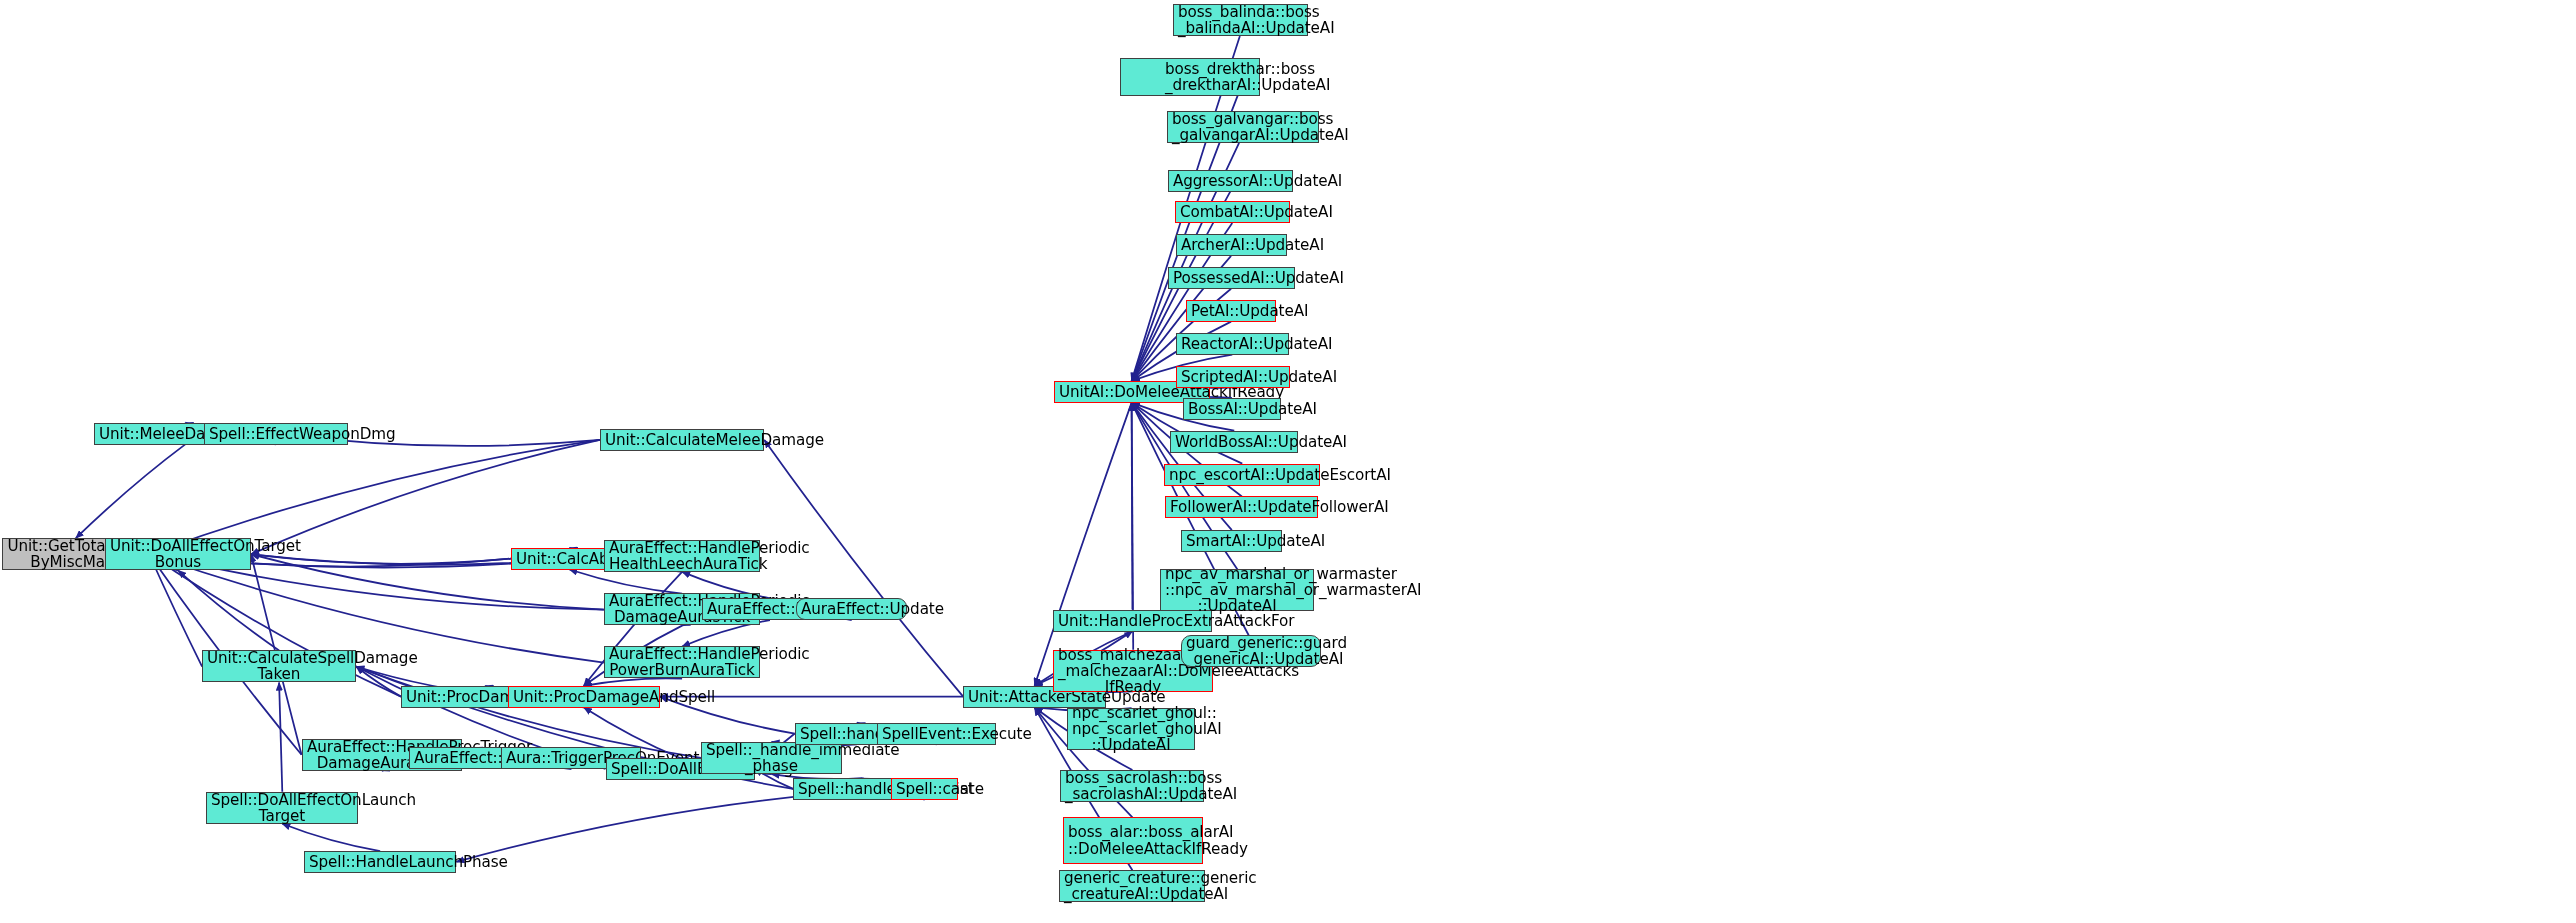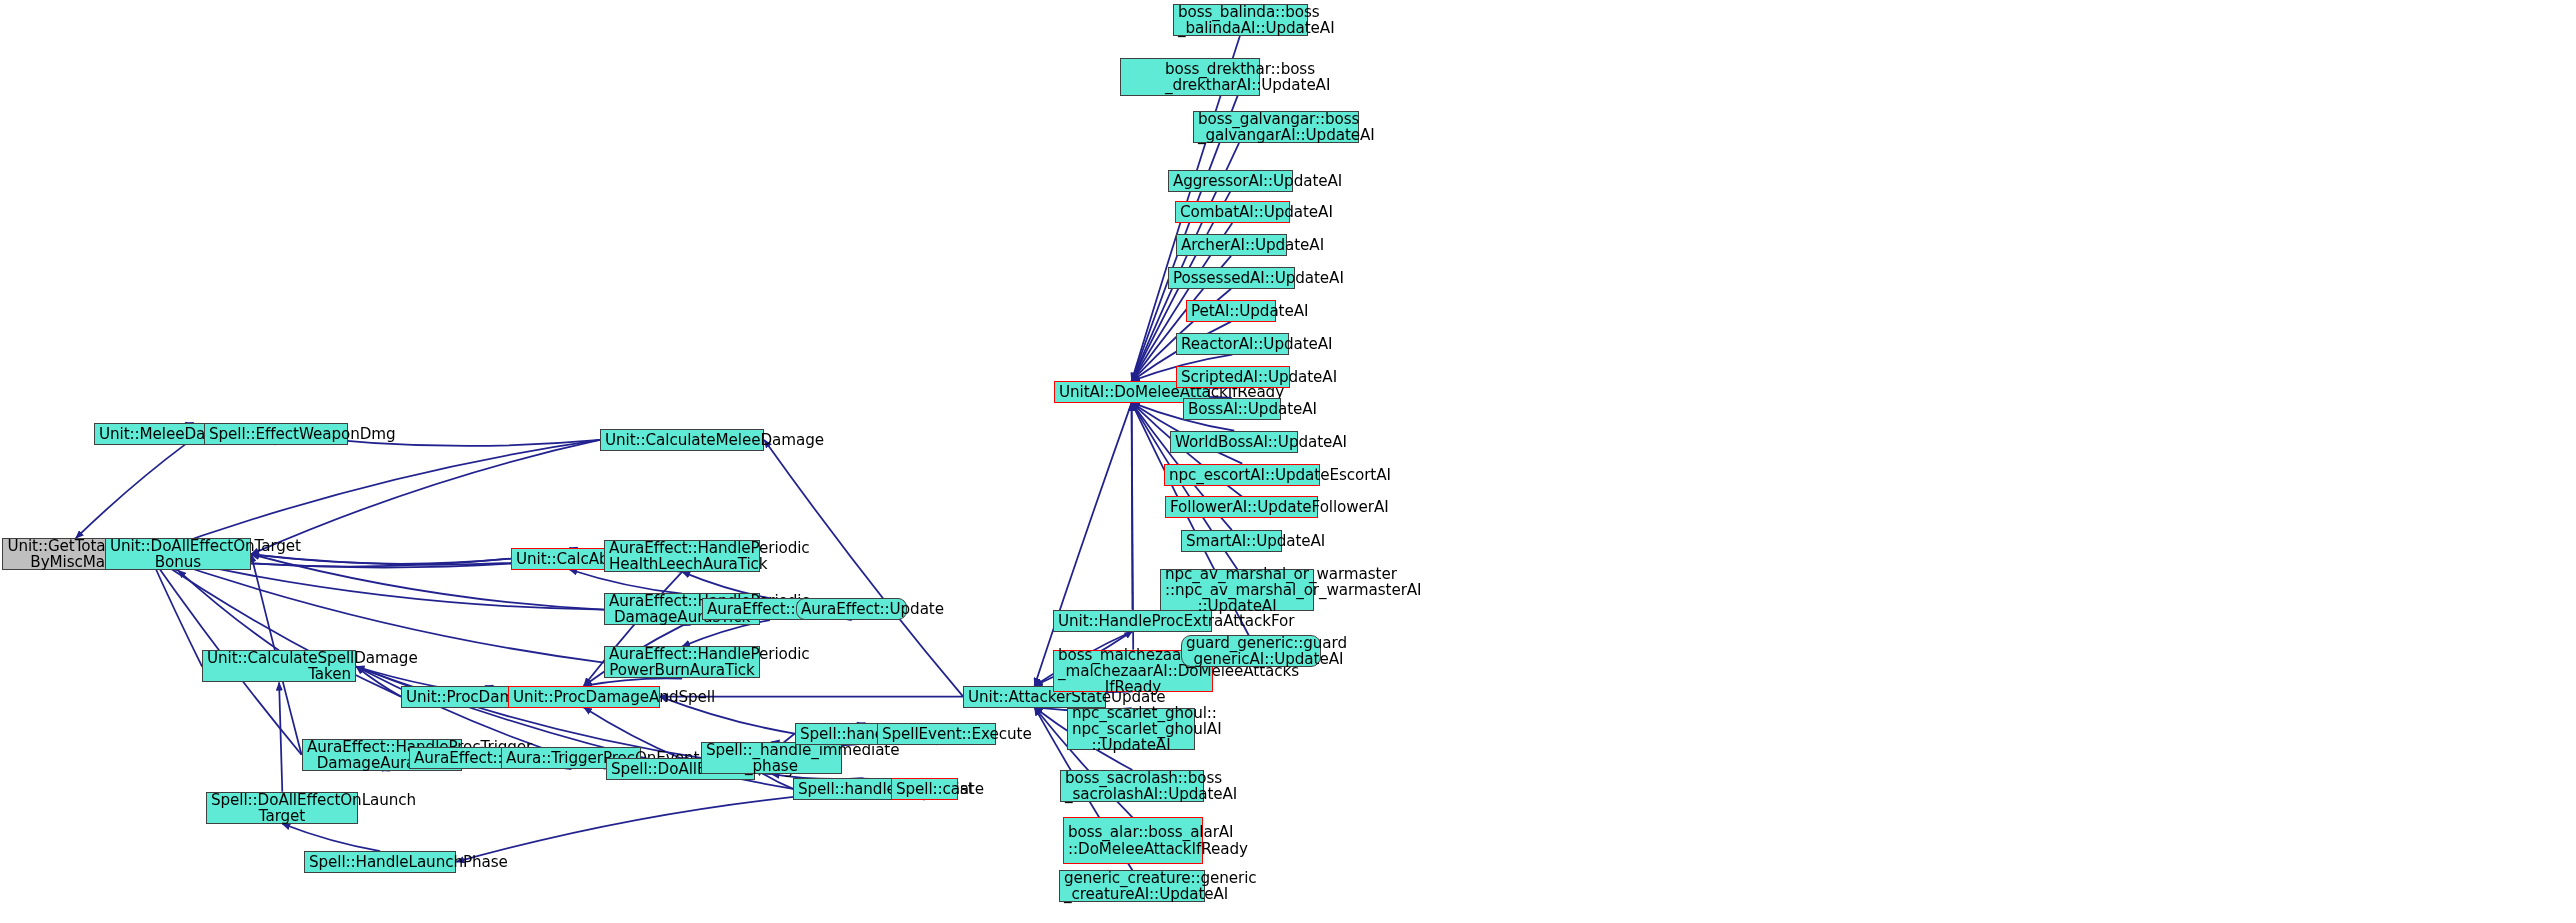--- a/index.html
+++ b/index.html
@@ -141,21 +141,21 @@
         <path d="M500,868.5 Q472,852.83 444,831" marker-end="url(#ah)"></path>
       </g>
   </svg>
   <div id="node-layer">
       <div class="node root" style="left: 2.4px; top: 538px; width: 147px; height: 32px;"><span class="nodelabel">Unit::GetTotalAuraMultiplier
 ByMiscMask</span></div>
       <div class="node" style="left: 94px; top: 423px; width: 183px; height: 21.7px;"><span class="nodelabel">Unit::MeleeDamageBonusTaken</span></div>
       <div class="node" style="left: 204px; top: 423px; width: 144px; height: 21.7px;"><span class="nodelabel">Spell::EffectWeaponDmg</span></div>
       <div class="node" style="left: 105px; top: 538px; width: 146px; height: 32px;"><span class="nodelabel">Unit::DoAllEffectOnTarget
 Bonus</span></div>
-      <div class="node" style="left: 202px; top: 650px; width: 154px; height: 32px; text-align: right;"><span class="nodelabel">Unit::CalculateSpellDamage
+      <div class="node" style="left: 202px; top: 650px; width: 154px; height: 32px;"><span class="nodelabel">Unit::CalculateSpellDamage
 Taken</span></div>
       <div class="node" style="left: 206px; top: 792px; width: 152px; height: 32px;"><span class="nodelabel">Spell::DoAllEffectOnLaunch
 Target</span></div>
       <div class="node" style="left: 304px; top: 851px; width: 152px; height: 21.7px;"><span class="nodelabel">Spell::HandleLaunchPhase</span></div>
       <div class="node" style="left: 302px; top: 739px; width: 160px; height: 32px;"><span class="nodelabel">AuraEffect::HandleProcTrigger
 DamageAuraProc</span></div>
       <div class="node" style="left: 409px; top: 747px; width: 131px; height: 21.7px;"><span class="nodelabel">AuraEffect::HandleProc</span></div>
       <div class="node" style="left: 501px; top: 747px; width: 140px; height: 21.7px;"><span class="nodelabel">Aura::TriggerProcOnEvent</span></div>
       <div class="node" style="left: 401px; top: 686px; width: 168px; height: 21.7px;"><span class="nodelabel">Unit::ProcDamageAndSpellFor</span></div>
       <div class="node red" style="left: 508px; top: 686px; width: 152px; height: 21.7px;"><span class="nodelabel">Unit::ProcDamageAndSpell</span></div>
@@ -188,21 +188,21 @@
       <div class="node" style="left: 1060px; top: 770px; width: 144px; height: 32px;"><span class="nodelabel">boss_sacrolash::boss
 _sacrolashAI::UpdateAI</span></div>
       <div class="node red" style="left: 1063px; top: 817px; width: 140px; height: 47px;"><span class="nodelabel">boss_alar::boss_alarAI
 ::DoMeleeAttackIfReady</span></div>
       <div class="node" style="left: 1059px; top: 870px; width: 146px; height: 32px;"><span class="nodelabel">generic_creature::generic
 _creatureAI::UpdateAI</span></div>
       <div class="node" style="left: 1173px; top: 4px; width: 135px; height: 32px;"><span class="nodelabel">boss_balinda::boss
 _balindaAI::UpdateAI</span></div>
       <div class="node" style="left: 1120px; top: 58px; width: 140px; height: 38px; padding-left: 44px;"><span class="nodelabel">boss_drekthar::boss
 _drektharAI::UpdateAI</span></div>
-      <div class="node" style="left: 1167px; top: 111px; width: 166px; height: 32px; margin-left: 26px;"><span class="nodelabel">boss_galvangar::boss
+      <div class="node" style="left: 1167px; top: 111px; width: 152px; height: 32px;"><span class="nodelabel">boss_galvangar::boss
 _galvangarAI::UpdateAI</span></div>
       <div class="node" style="left: 1168px; top: 170px; width: 125px; height: 21.7px;"><span class="nodelabel">AggressorAI::UpdateAI</span></div>
       <div class="node red" style="left: 1175px; top: 201px; width: 115px; height: 21.7px;"><span class="nodelabel">CombatAI::UpdateAI</span></div>
       <div class="node" style="left: 1176px; top: 234px; width: 111px; height: 21.7px;"><span class="nodelabel">ArcherAI::UpdateAI</span></div>
       <div class="node" style="left: 1168px; top: 267px; width: 127px; height: 21.7px;"><span class="nodelabel">PossessedAI::UpdateAI</span></div>
       <div class="node red" style="left: 1186px; top: 300px; width: 90px; height: 21.7px;"><span class="nodelabel">PetAI::UpdateAI</span></div>
       <div class="node" style="left: 1176px; top: 333px; width: 113px; height: 21.7px;"><span class="nodelabel">ReactorAI::UpdateAI</span></div>
       <div class="node red" style="left: 1176px; top: 366px; width: 114px; height: 21.7px;"><span class="nodelabel">ScriptedAI::UpdateAI</span></div>
       <div class="node" style="left: 1183px; top: 398px; width: 98px; height: 21.7px;"><span class="nodelabel">BossAI::UpdateAI</span></div>
       <div class="node" style="left: 1170px; top: 431px; width: 128px; height: 21.7px;"><span class="nodelabel">WorldBossAI::UpdateAI</span></div>

